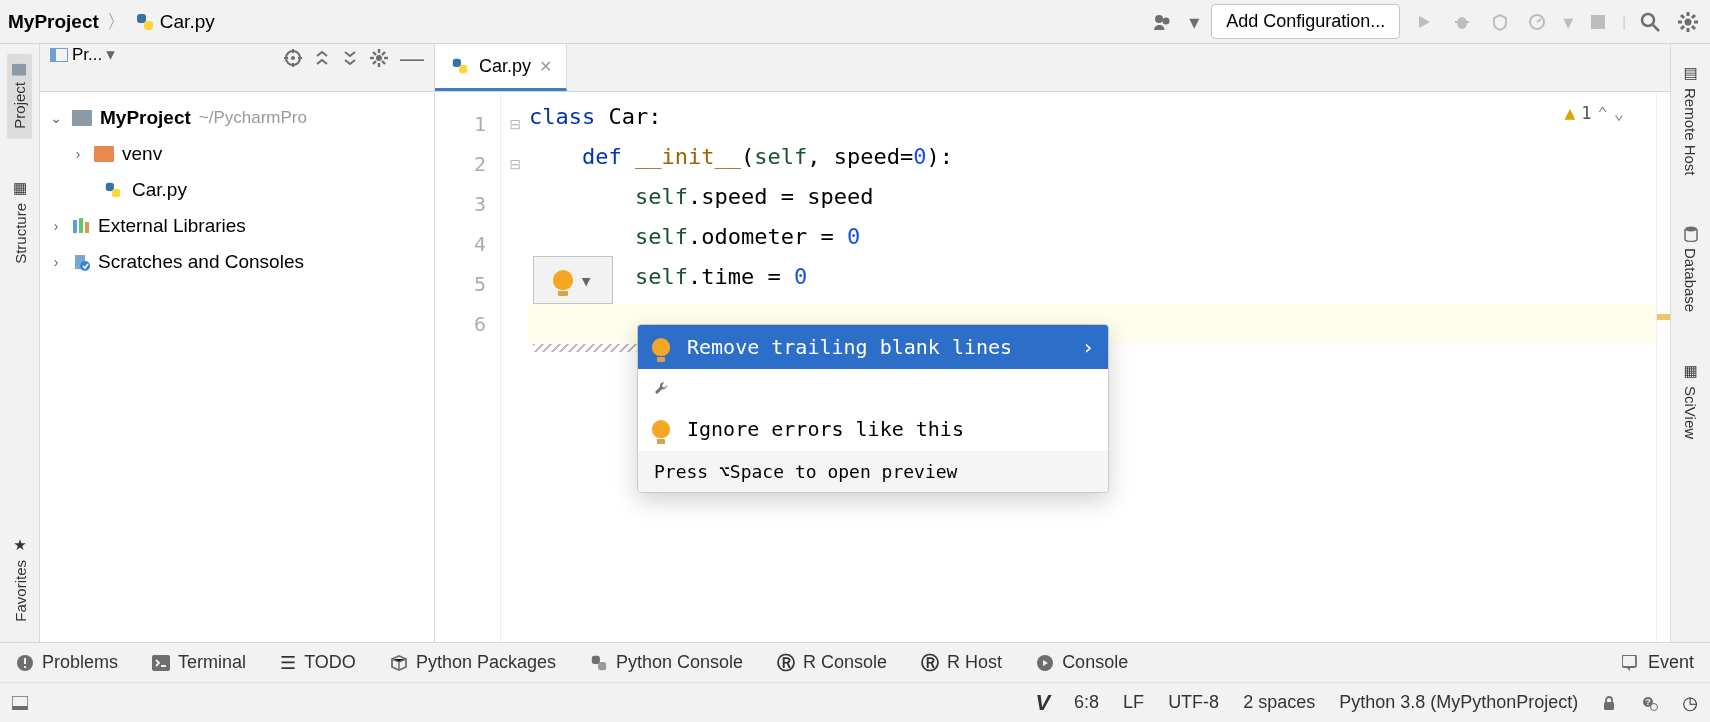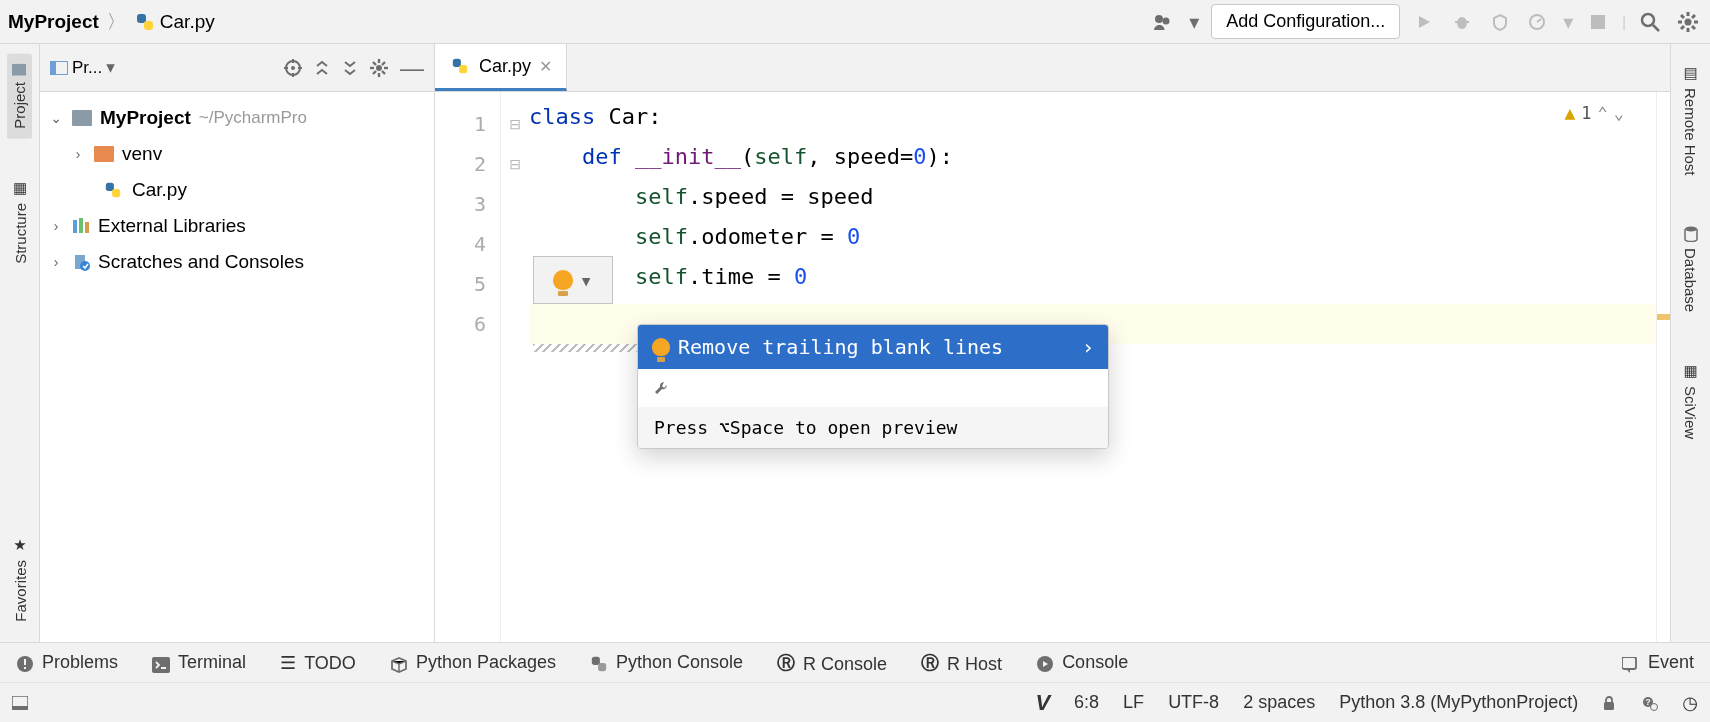--- a/index.html
+++ b/index.html
@@ -95,21 +95,21 @@
     background: #fff;
     border-right: 1px solid #d9d9d9;
     display: flex;
     flex-direction: column;
   }
   .project-toolbar {
     height: 48px;
     background: #f2f2f2;
     border-bottom: 1px solid #d9d9d9;
     display:flex;
-    align-items:center;
+    align-items:flex-start;
     padding: 0 10px;
     gap: 8px;
   }
   .project-toolbar .title {
     font-size: 17px;
     display:flex;
     align-items:center;
     gap:4px;
   }
   .project-toolbar .tb-icons {
@@ -193,21 +193,21 @@
   }
   .code {
     flex:1 1 auto;
     font-family: "Menlo","Consolas",monospace;
     font-size:22px;
     padding: 12px 0 0 0;
     position:relative;
   }
   .code .line { height:40px; display:flex; align-items:flex-start; white-space:pre; }
   .kw { color:#0033b3; }
-  .fn { color:#701a75; }
+  .fn { color:#a16207; }
   .sf { color:#14532d; }
   .num { color:#1750eb; }
   .line6-hl {
     position:absolute;
     left:0; right:0;
     top:212px;
     height:40px;
     background:#fffdeb;
   }
   .squiggle {
@@ -261,21 +261,21 @@
     background:#fff;
     border:1px solid #c9c9c9;
     box-shadow: 0 8px 24px rgba(0,0,0,0.18);
     border-radius:4px;
     overflow:hidden;
     z-index:10;
   }
   .intent-popup .row {
     display:flex;
     align-items:center;
-    gap:8px;
+    gap:17px;
     padding:10px 14px;
     font-size:20px;
   }
   .intent-popup .row.sel {
     background:#2d6ec9;
     color:#fff;
   }
   .intent-popup .row .rarr { margin-left:auto; }
   .intent-popup .hint {
     background:#f5f5f5;
@@ -287,21 +287,21 @@
     height:40px;
     background:#f2f2f2;
     border-top:1px solid #d9d9d9;
     display:flex;
     align-items:center;
     gap:34px;
     padding:0 16px;
     font-size:18px;
     color:#333;
   }
-  .bottom-tools .bt { display:flex; align-items:flex-end; gap:8px; }
+  .bottom-tools .bt { display:flex; align-items:center; gap:8px; }
   .status-bar {
     height:40px;
     background:#f2f2f2;
     border-top:1px solid #e3e3e3;
     display:flex;
     align-items:center;
     padding:0 12px;
     font-size:18px;
     color:#333;
     gap:24px;
@@ -578,20 +578,24 @@
             <span class="bulb" style="width:18px;height:18px;"></span>
             <span>Remove trailing blank lines</span>
             <span class="rarr">›</span>
           </div>
           <div class="row">
             <span class="ico">
               <svg width="18" height="18" viewBox="0 0 18 18">
                   <path d="M12 3a4 4 0 0 0-4 5L3 13l2 2 5-5a4 4 0 0 0 5-4l-3 3-2-2z" fill="#6E6E6E"></path>
                 </svg>
             </span>
+          </div>
+          <div class="row">
+            <span class="bulb" style="width:18px;height:18px;"></span>
+            <span>Ignore errors like this</span>
           </div>
           <div class="hint">Press ⌥Space to open preview</div>
         </div>
       </div>
       <div class="marker-strip">
         <div class="warn-mark" style="top:222px;"></div>
       </div>
     </div>
   </div>
 

